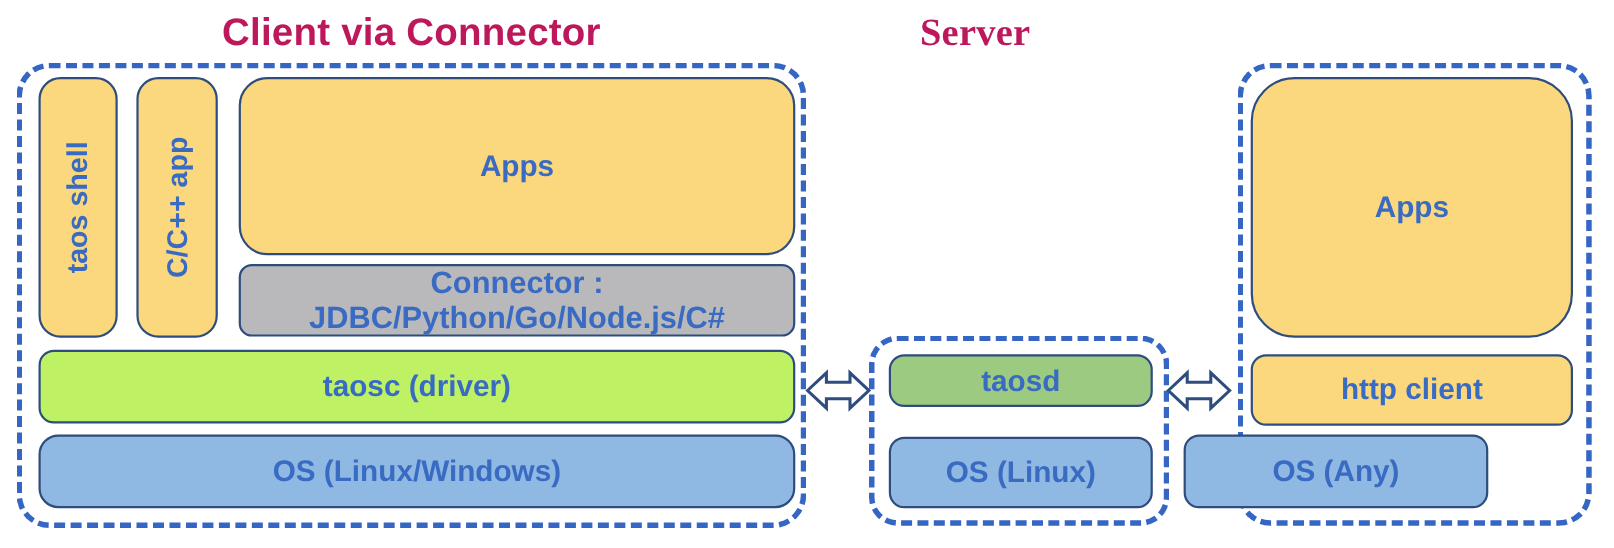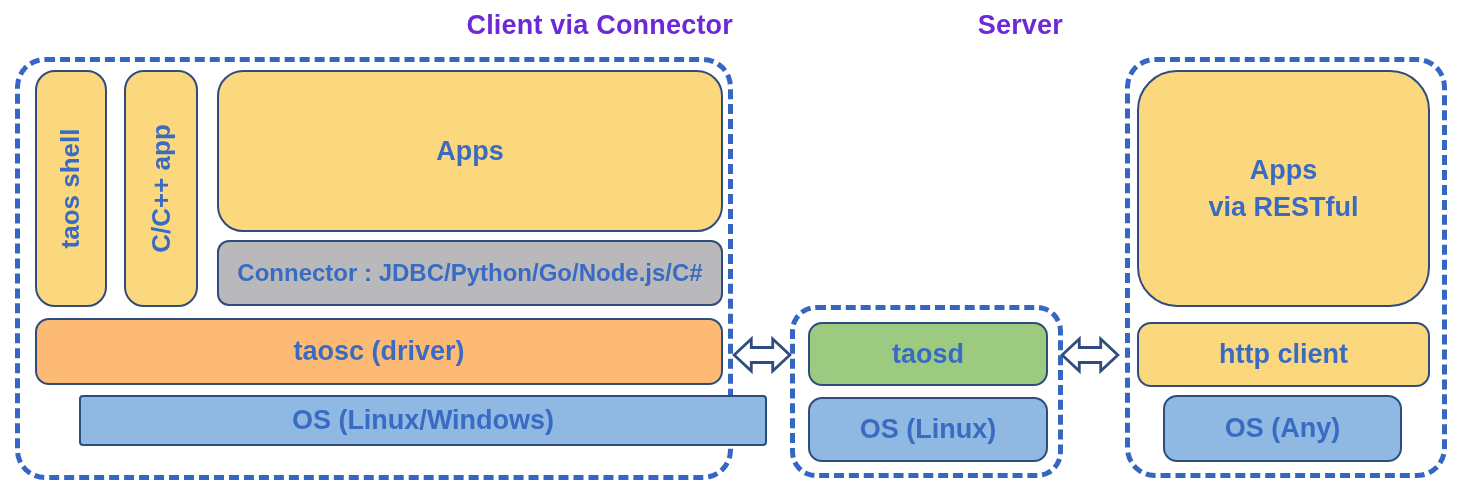--- a/index.html
+++ b/index.html
@@ -11,24 +11,24 @@
   .canvas {
     position: relative;
     width: 1467px;
     height: 498px;
     background: #ffffff;
     overflow: hidden;
   }
   .section-title {
     position: absolute;
     top: 10px;
-    text-align: right;
-    font-size: 27px;
+    text-align: center;
+    font-size: 35px;
     font-weight: 700;
-    color: #6d28d9;
+    color: #be185d;
     letter-spacing: 0.2px;
   }
   .dashed-group {
     position: absolute;
     border: 5px dashed #3566c4;
     border-radius: 30px;
     box-sizing: border-box;
     background: transparent;
   }
   .box {
@@ -37,42 +37,42 @@
     border: 2.5px solid #2e4d7e;
     display: flex;
     align-items: center;
     justify-content: center;
     font-weight: 700;
     color: #3a6bc3;
     text-align: center;
   }
   .yellow { background: #fbd87d; }
   .gray   { background: #b9b9bb; }
-  .orange { background: #fdba74; }
+  .orange { background: #bef264; }
   .blue   { background: #8fb8e2; }
   .green  { background: #9cca80; }
   .v-label {
     transform: rotate(-90deg);
     white-space: nowrap;
     font-size: 26px;
     font-weight: 700;
     color: #3a6bc3;
   }
   .fs-27 { font-size: 27px; }
-  .fs-24 { font-size: 24px; }
+  .fs-24 { font-size: 28px; }
   .two-line { line-height: 1.35; }
   .arrow-svg { position: absolute; }
 </style>
 </head>
 <body>
 
 <div class="canvas">
 
   <div class="section-title" style="left:15px; width:718px;">Client via Connector</div>
-  <div class="section-title" style="left:790px; width:273px;">Server</div>
+  <div class="section-title" style="left:750px; width:273px;font-family:Liberation Serif, serif;">Server</div>
 
   <div class="dashed-group" style="left:15px; top:57px; width:718px; height:423px;"></div>
 
   <div class="box yellow" style="left:35px; top:70px; width:72px; height:237px; border-radius:20px;">
     <span class="v-label">taos shell</span>
   </div>
 
   <div class="box yellow" style="left:124px; top:70px; width:74px; height:237px; border-radius:20px;">
     <span class="v-label">C/C++ app</span>
   </div>
@@ -82,52 +82,51 @@
   </div>
 
   <div class="box gray fs-24" style="left:217px; top:240px; width:506px; height:66px; border-radius:12px;">
     <span>Connector : JDBC/Python/Go/Node.js/C#</span>
   </div>
 
   <div class="box orange fs-27" style="left:35px; top:318px; width:688px; height:67px; border-radius:14px;">
     <span>taosc (driver)</span>
   </div>
 
-  <div class="box blue fs-27" style="left:35px; top:395px; width:688px; height:51px; border-radius:4px;margin-left:44px;">
+  <div class="box blue fs-27" style="left:35px; top:395px; width:688px; height:67px; border-radius:18px;">
     <span>OS (Linux/Windows)</span>
   </div>
 
   <svg class="arrow-svg" style="left:732px; top:333px;" width="60" height="44" viewBox="0 0 56 40">
     <path d="M2 20 L18 5 L18 13 L38 13 L38 5 L54 20 L38 35 L38 27 L18 27 L18 35 Z" fill="#ffffff" stroke="#2e4d7e" stroke-width="2.6" stroke-linejoin="miter"></path>
   </svg>
 
   <div class="dashed-group" style="left:790px; top:305px; width:273px; height:173px; border-radius:26px;"></div>
 
-  <div class="box green fs-27" style="left:808px; top:322px; width:240px; height:64px; border-radius:14px;">
+  <div class="box green fs-27" style="left:808px; top:322px; width:240px; height:48px; border-radius:14px;">
     <span>taosd</span>
   </div>
 
   <div class="box blue fs-27" style="left:808px; top:397px; width:240px; height:65px; border-radius:14px;justify-content:center;">
     <span>OS (Linux)</span>
   </div>
 
   <svg class="arrow-svg" style="left:1060px; top:333px;" width="60" height="44" viewBox="0 0 56 40">
     <path d="M2 20 L18 5 L18 13 L38 13 L38 5 L54 20 L38 35 L38 27 L18 27 L18 35 Z" fill="#ffffff" stroke="#2e4d7e" stroke-width="2.6" stroke-linejoin="miter"></path>
   </svg>
 
   <div class="dashed-group" style="left:1125px; top:57px; width:322px; height:421px;"></div>
 
   <div class="box yellow fs-27 two-line" style="left:1137px; top:70px; width:293px; height:237px; border-radius:40px;">
     <div>
       <div>Apps</div>
-      <div>via RESTful</div>
     </div>
   </div>
 
   <div class="box yellow fs-27" style="left:1137px; top:322px; width:293px; height:65px; border-radius:14px;">
     <span>http client</span>
   </div>
 
-  <div class="box blue fs-27" style="left:1163px; top:395px; width:239px; height:67px; border-radius:14px;">
+  <div class="box blue fs-27" style="left:1076px; top:395px; width:277px; height:67px; border-radius:14px;">
     <span>OS (Any)</span>
   </div>
 
 </div>
 
 </body></html>

